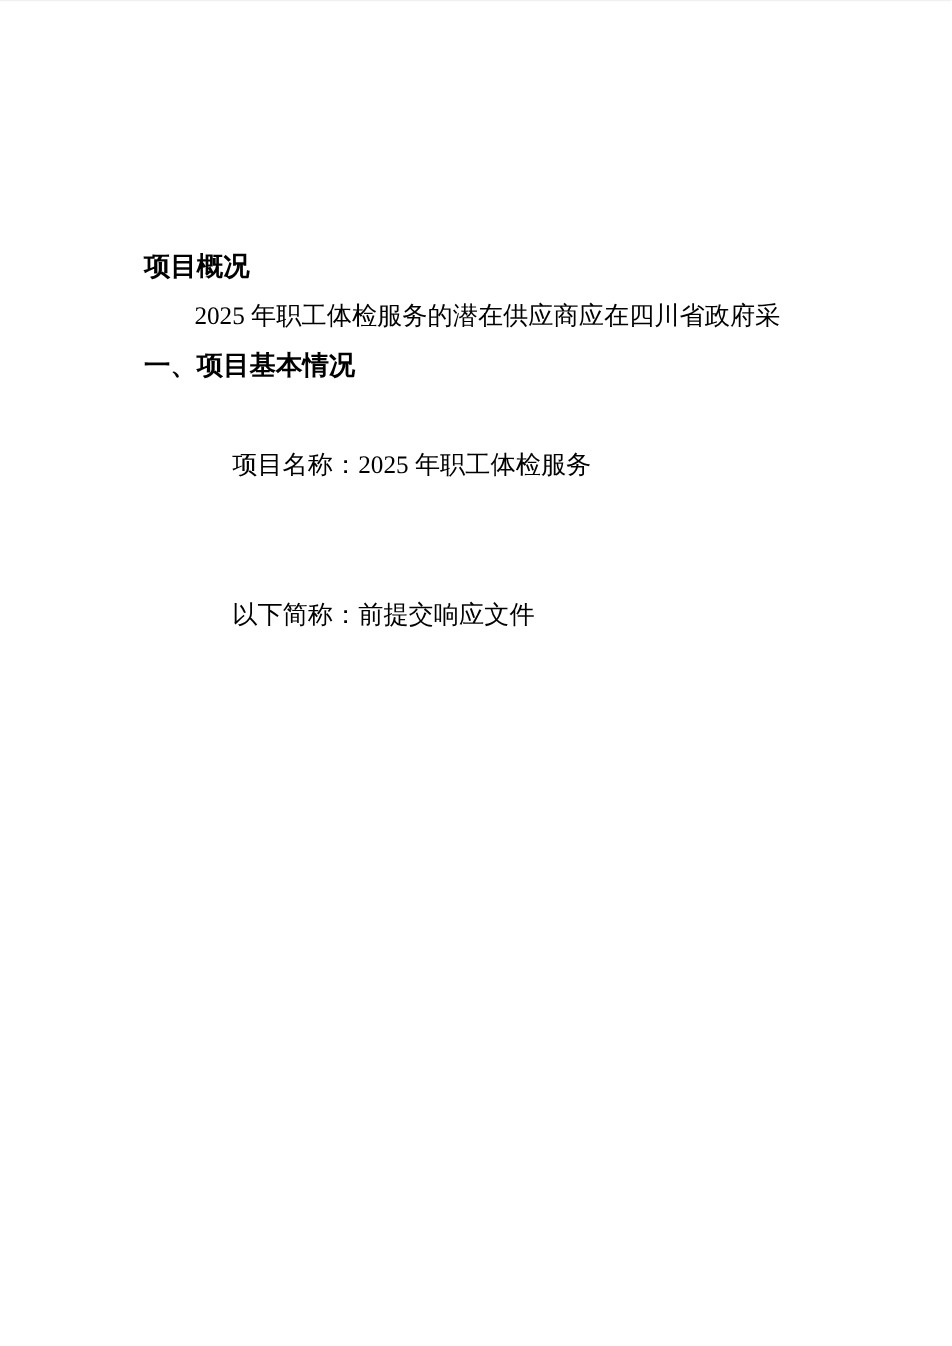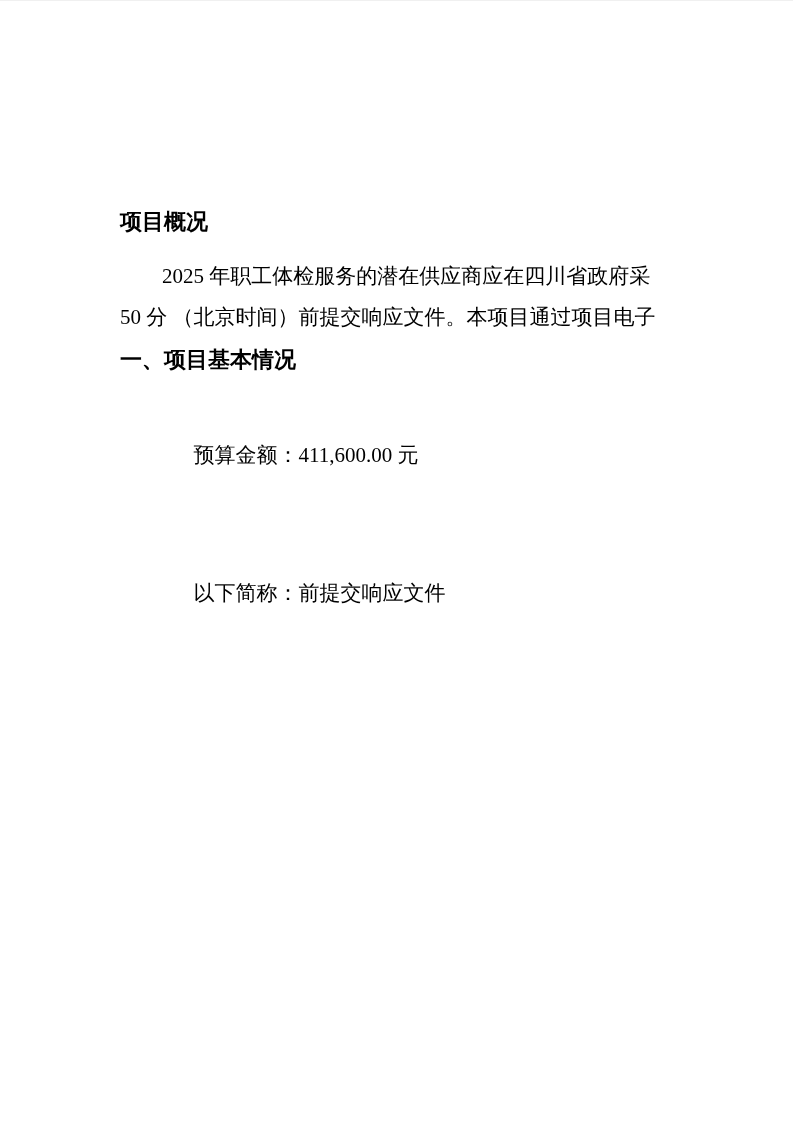--- a/index.html
+++ b/index.html
@@ -16,41 +16,40 @@
   }
   .content {
     position: absolute;
     left: 120px;
     top: 200px;
     width: 553px;
     font-size: 21px;
     line-height: 41.6px;
   }
   .line { white-space: pre; }
-  .indent { padding-left: 42px; margin-top: 13px; }
+  .indent { padding-left: 42px; }
   .heading { font-weight: bold; font-size: 22px; }
   .field-label, .field-value { white-space: pre; }
 </style>
 </head>
 <body>
 
 <div class="page">
   <div class="content">
 
     <div class="line heading">项目概况</div>
 
     <div>
       <div class="line indent">2025 年职工体检服务的潜在供应商应在四川省政府采</div>
-      <div class="line">50 分 （北京时间）前提交响应文件。本项目通过项目电子</div>
     </div>
 
     <div class="line heading">一、项目基本情况</div>
 
     <div class="line indent">
-      <span class="field-label">预算金额：</span><span class="field-value">411,600.00 元</span>
+      <span class="field-label">项目名称：</span><span class="field-value">2025 年职工体检服务</span>
     </div>
     <div class="line indent">
       <span class="field-label">以下简称：</span><span class="field-value">前提交响应文件</span>
     </div>
     <div class="line indent">
       <span class="field-value"></span>
     </div>
 
   </div>
 </div>

